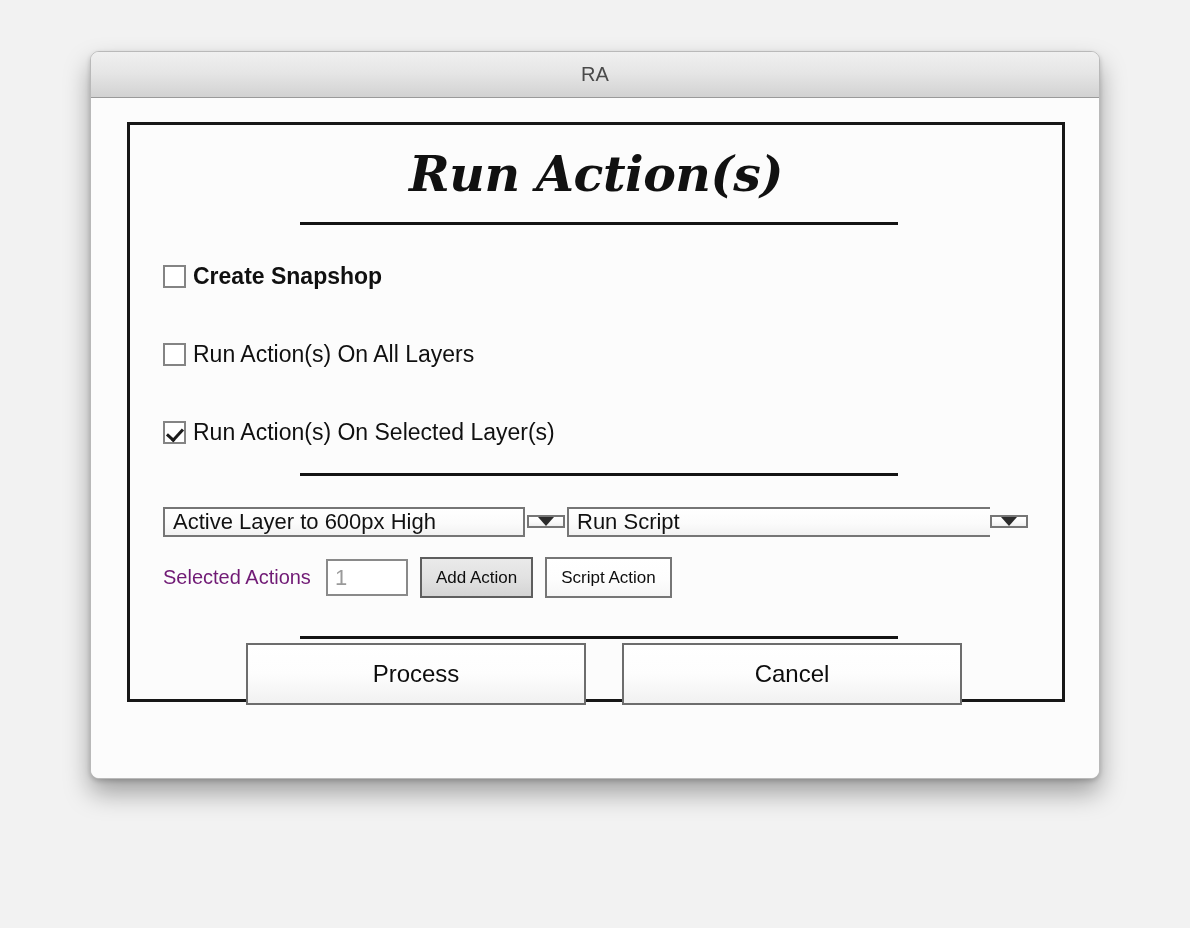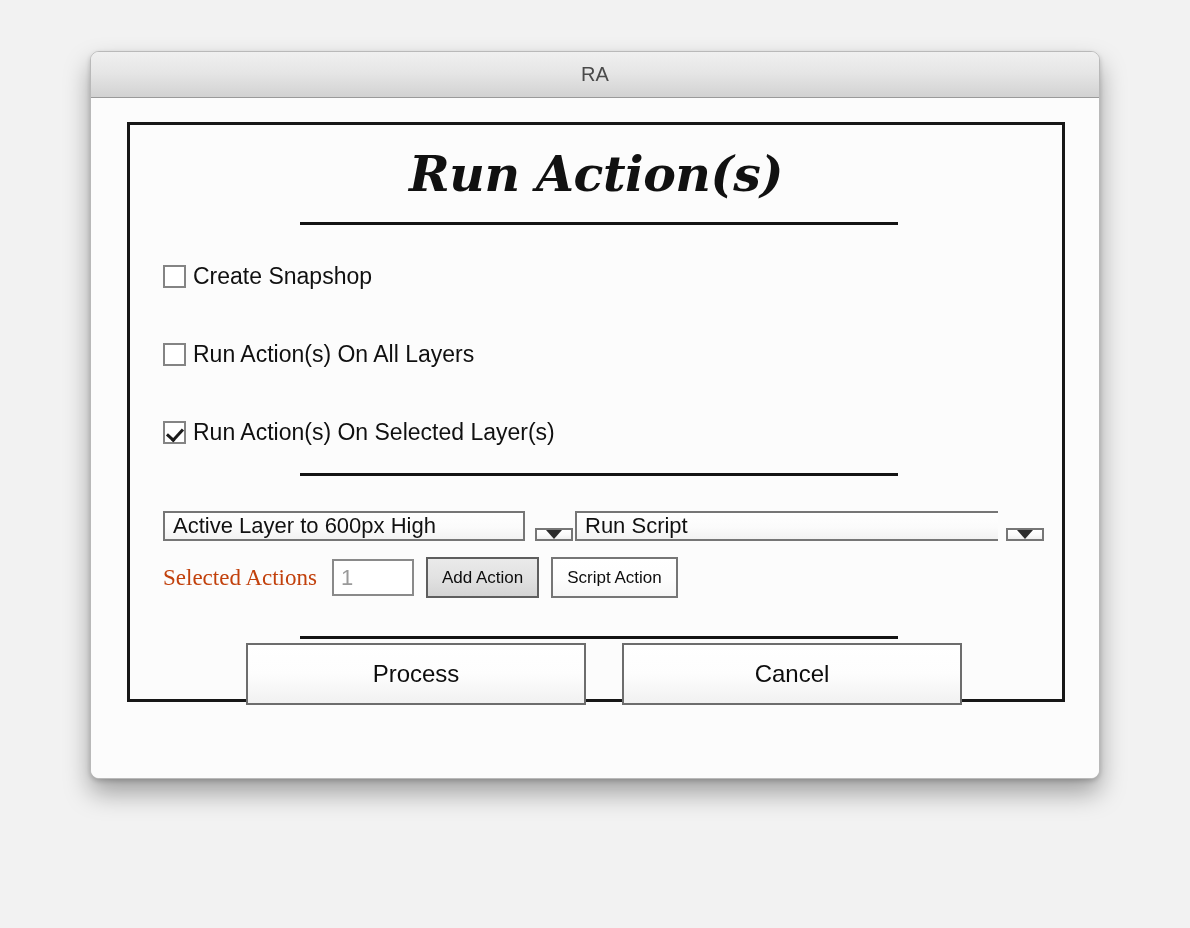--- a/index.html
+++ b/index.html
@@ -98,21 +98,21 @@
   .sep-bottom { top: 511px; }
 
   
   .check-row {
     position: absolute;
     left: 33px;
     display: flex;
     align-items: center;
     height: 26px;
   }
-  .check-row.r1 { top: 138px; }
+  .check-row.r1 { top: 138px; font-weight: bold; }
   .check-row.r2 { top: 216px; }
   .check-row.r3 { top: 294px; }
 
   .checkbox {
     width: 23px;
     height: 23px;
     border: 2px solid #848484;
     background: #ffffff;
     box-sizing: border-box;
     position: relative;
@@ -141,23 +141,22 @@
   .dropdown-row {
     position: absolute;
     left: 33px;
     top: 377px;
     display: flex;
     align-items: center;
   }
 
   .combo {
     display: flex;
-    align-items: flex-end;
+    align-items: center;
     height: 39px;
-    gap: 8px;
   }
   .combo-field {
     border: 2px solid #767676;
     background: linear-gradient(to bottom, #ffffff 0%, #fbfbfb 55%, #f2f2f2 100%);
     display: flex;
     align-items: center;
     padding: 0 8px;
     box-sizing: border-box;
     font-size: 22px;
     color: #111;
@@ -192,24 +191,23 @@
 
   
   .actions-row {
     position: absolute;
     left: 33px;
     top: 432px;
     display: flex;
     align-items: center;
   }
   .actions-label {
-    font-size: 23px;
-    color: #c2410c;
+    font-size: 20px;
+    color: #701a75;
     white-space: nowrap;
-    font-family: Liberation Serif, serif;
   }
   .count-input {
     margin-left: 15px;
     width: 82px;
     height: 37px;
     border: 2px solid #8a8a8a;
     background: #ffffff;
     box-sizing: border-box;
     font-size: 22px;
     color: #9a9a9a;

